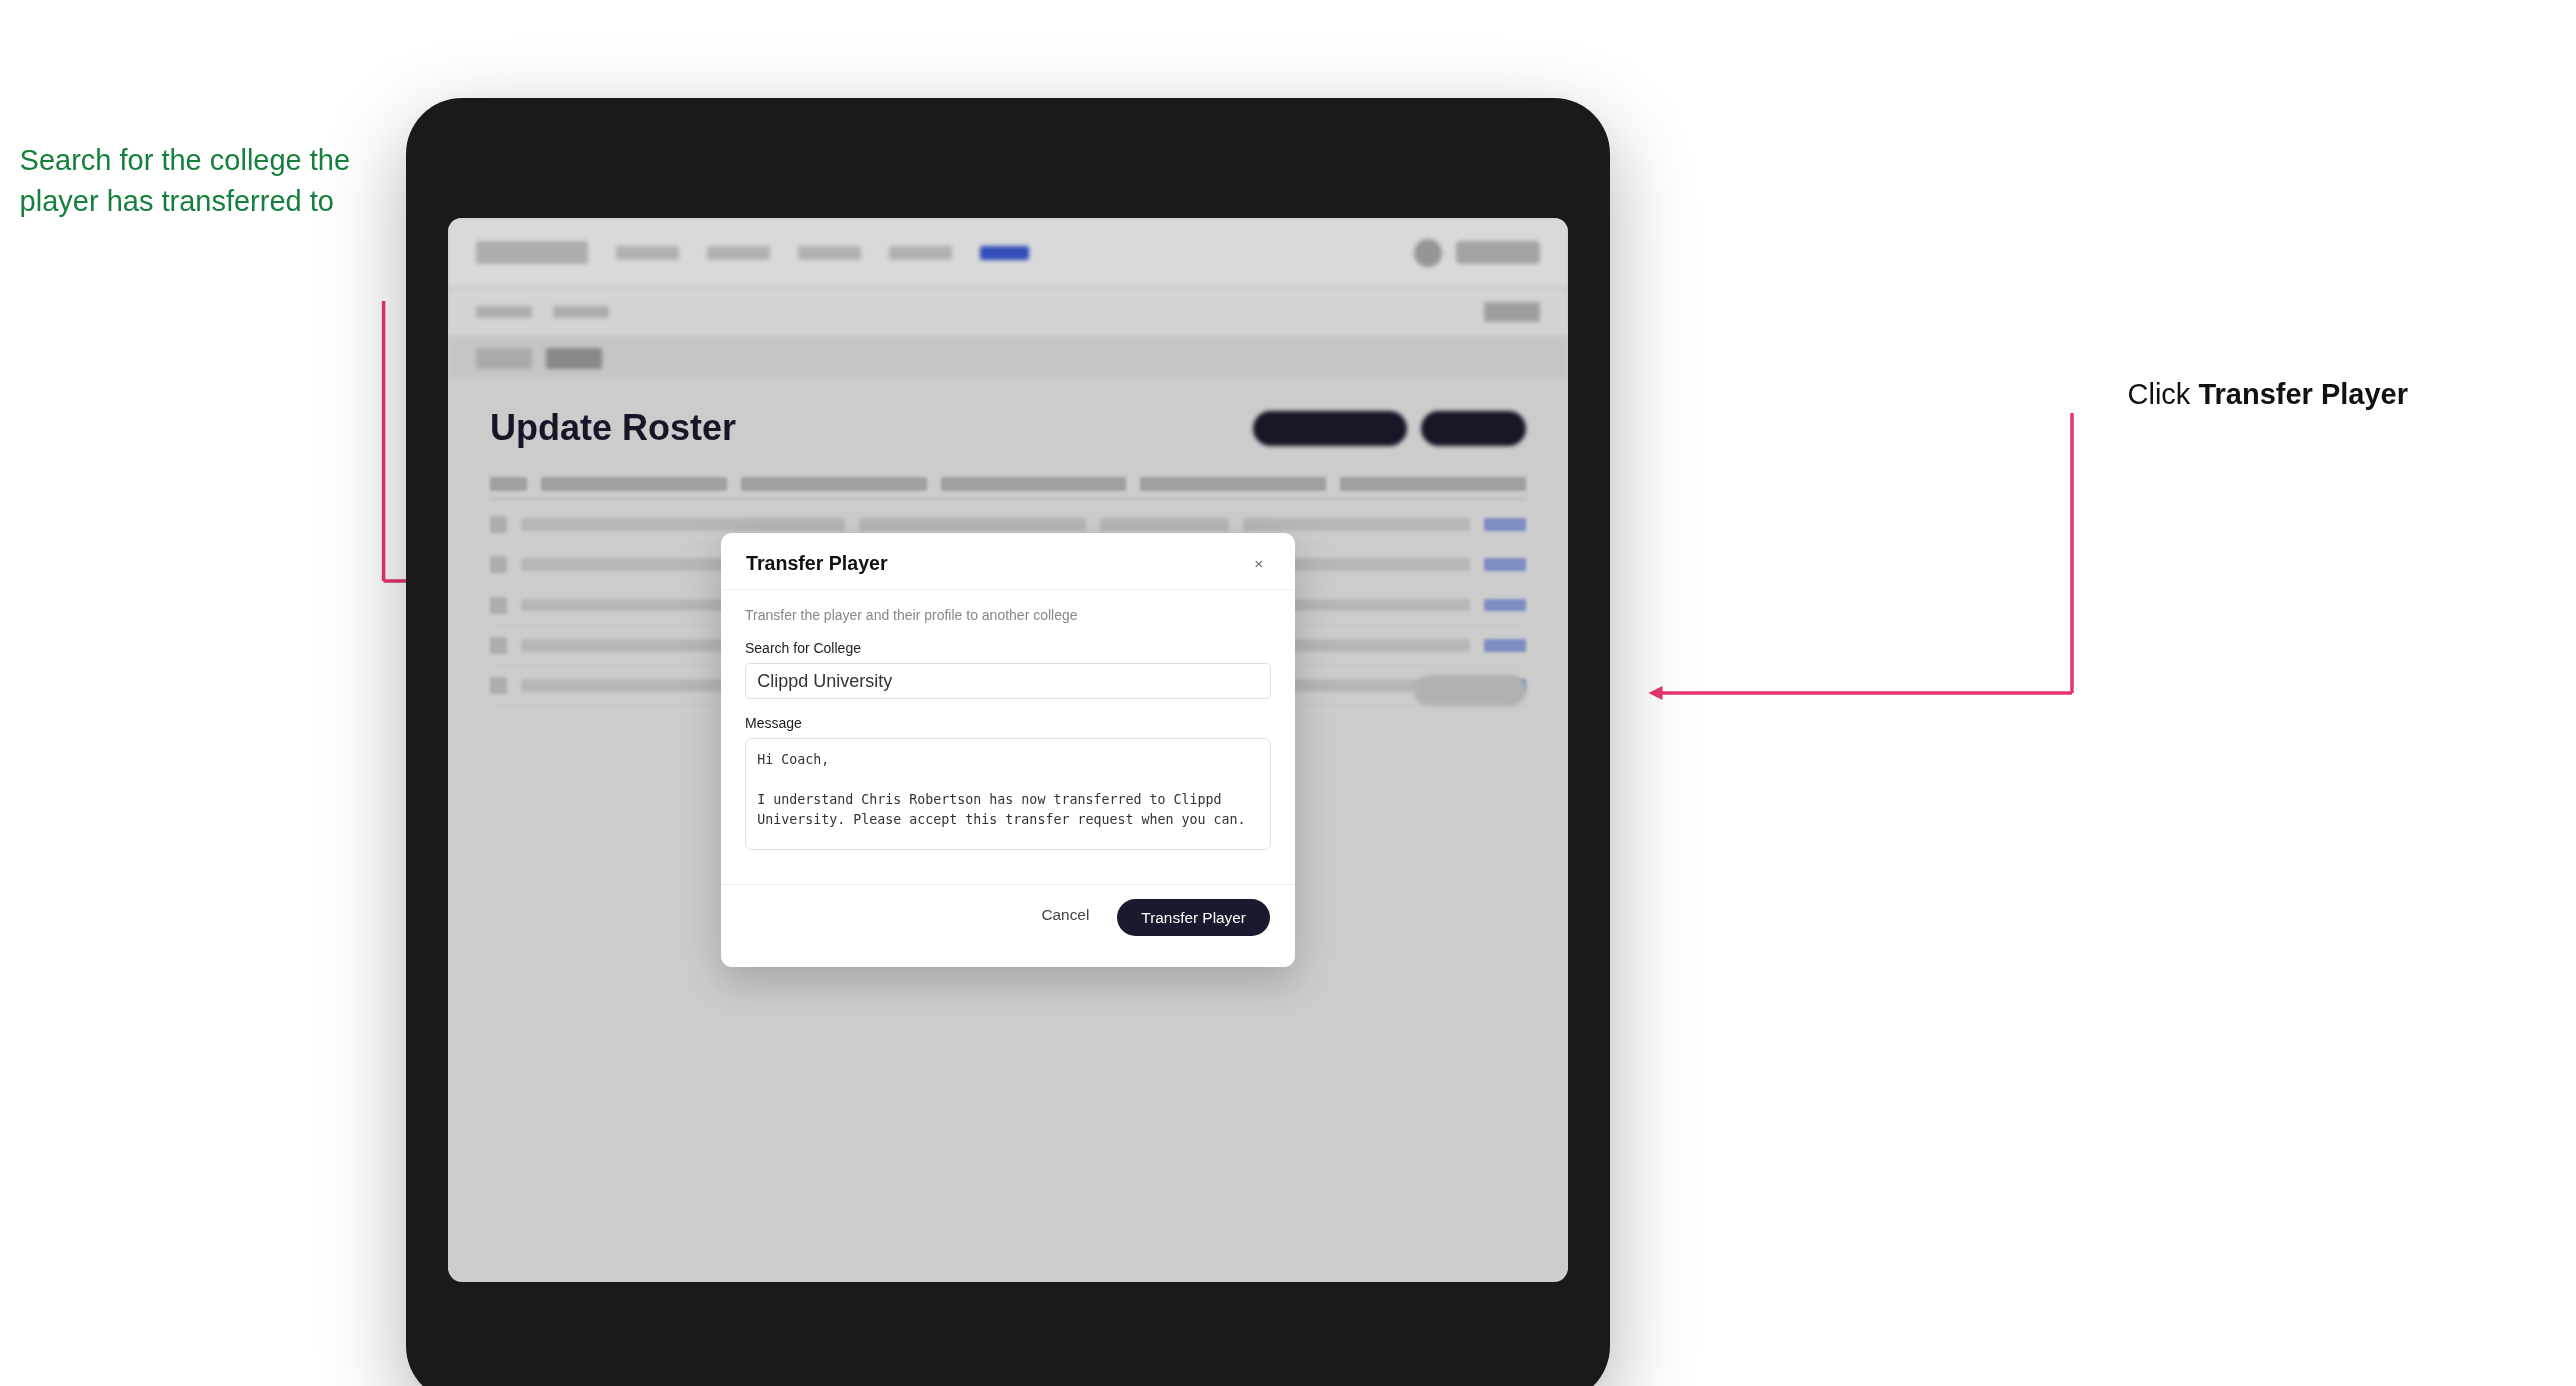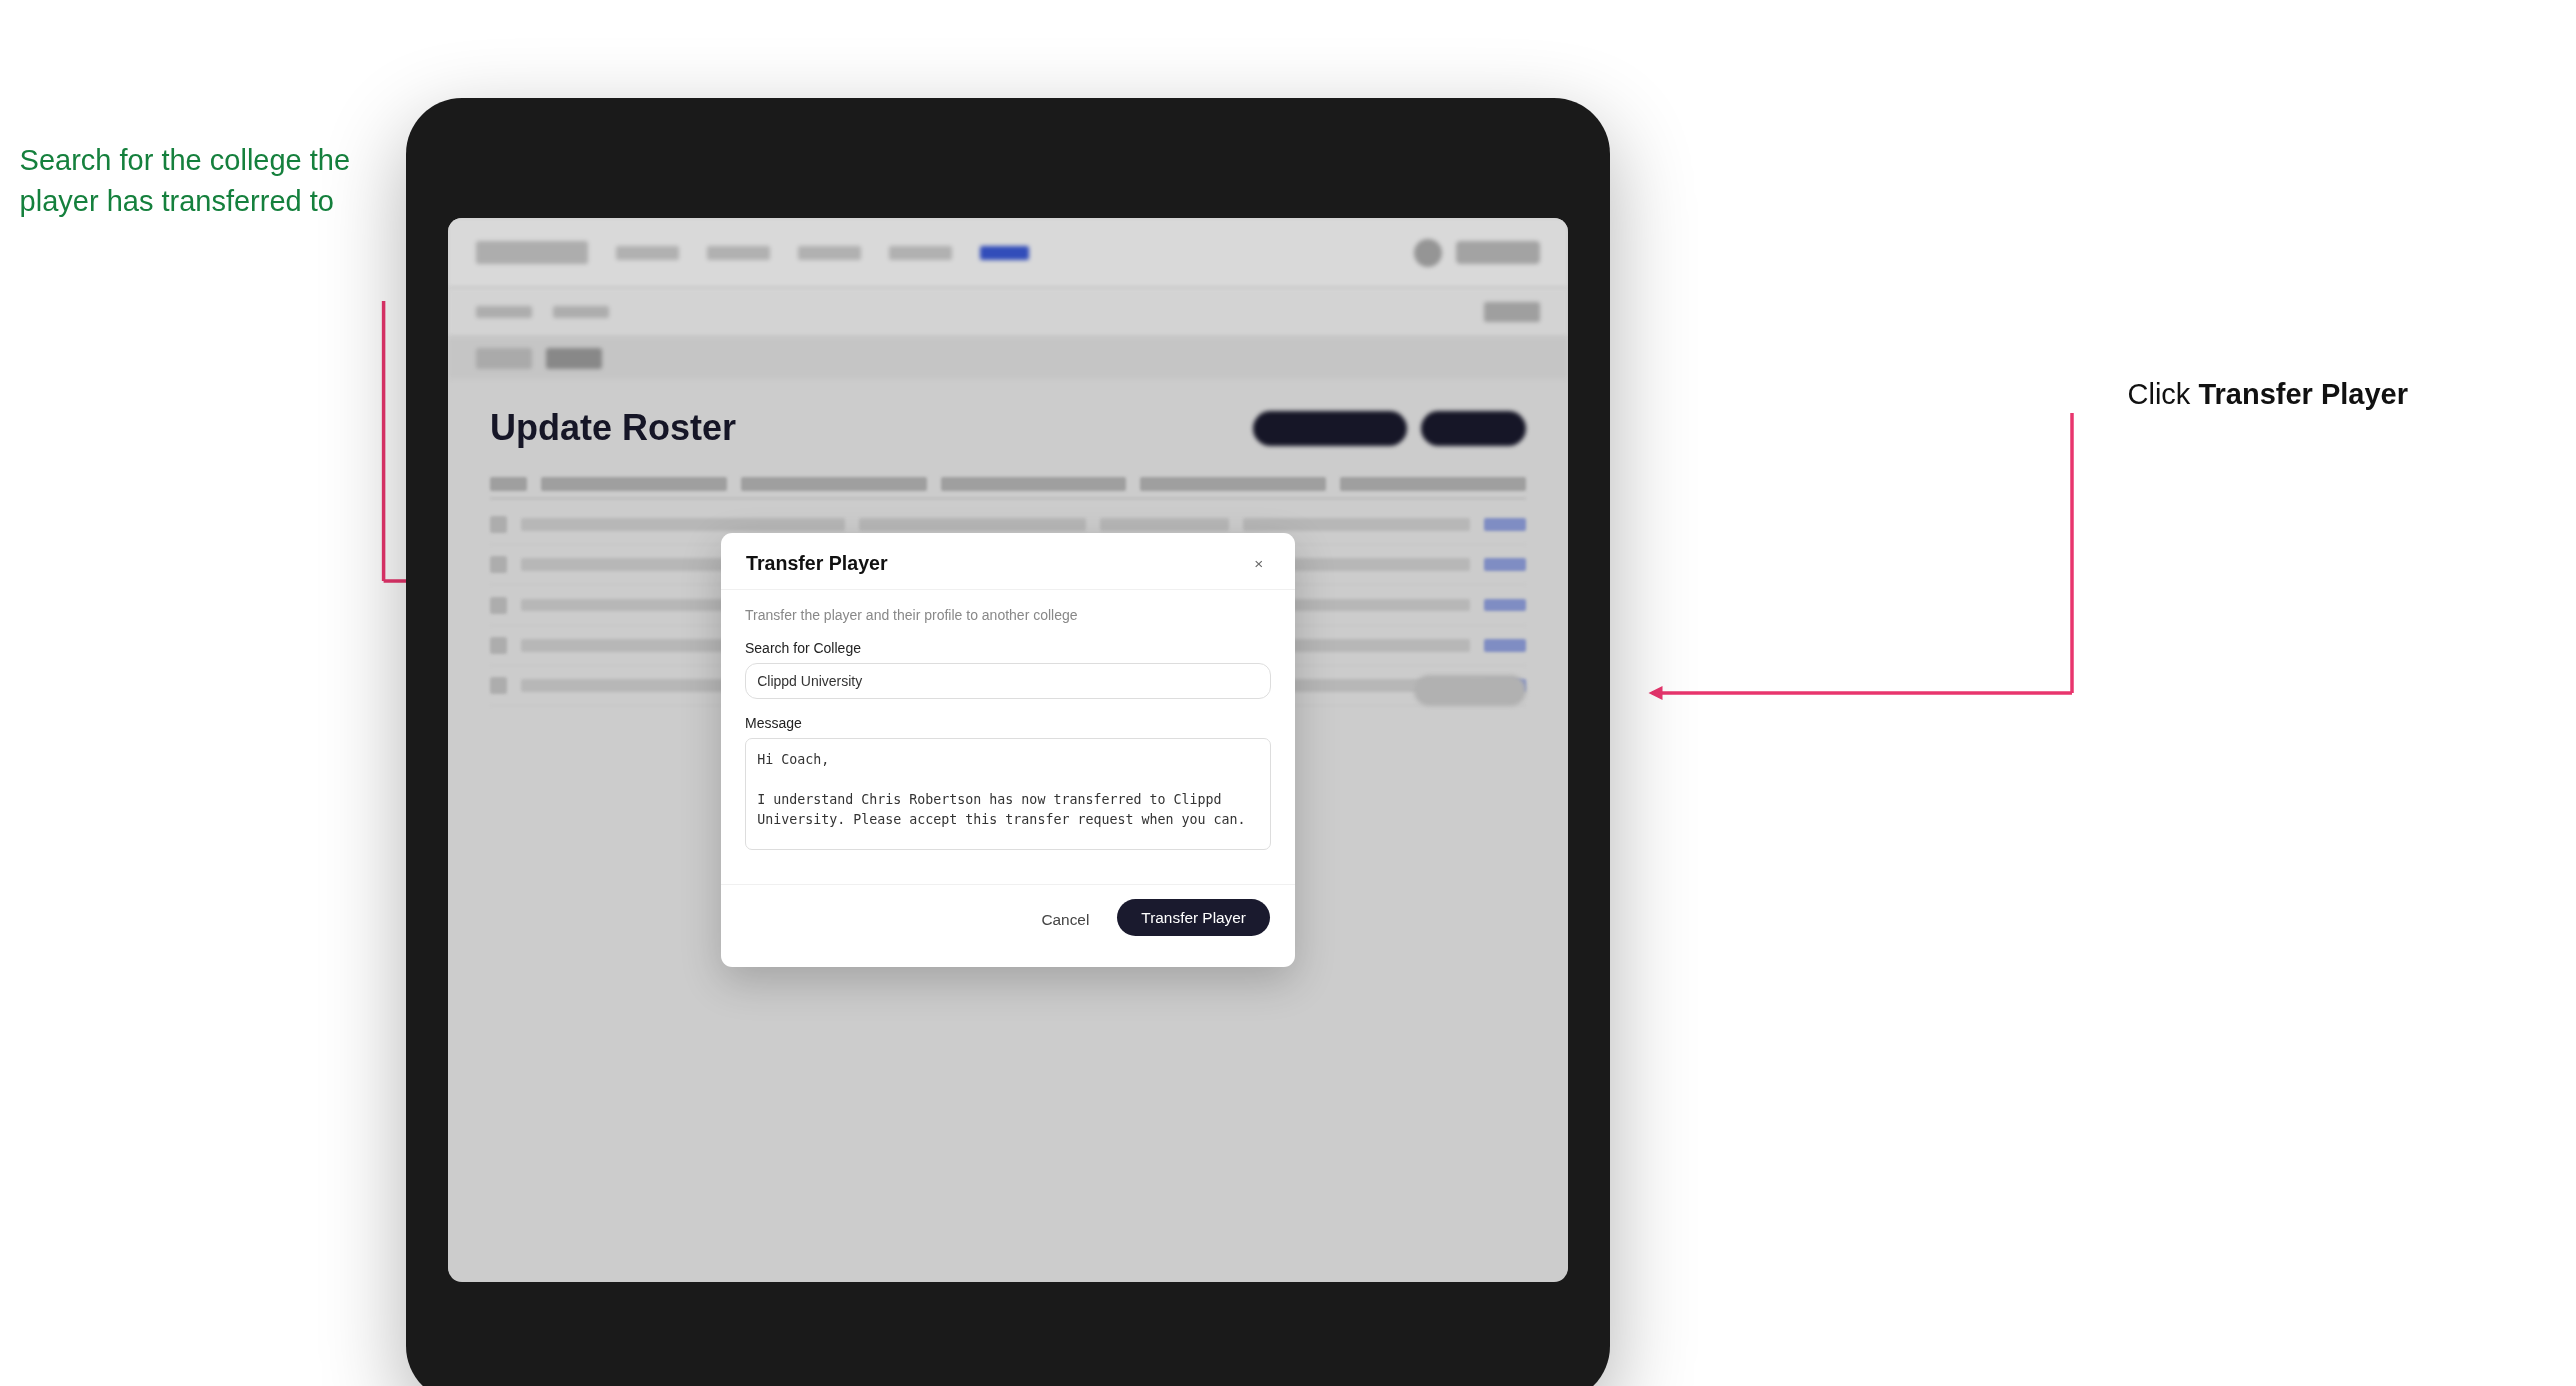--- a/index.html
+++ b/index.html
@@ -332,44 +332,44 @@
       font-size: 14px;
       font-weight: 500;
       color: #222;
       margin-bottom: 7px;
       display: block;
     }
     .form-input {
       width: 100%;
       height: 36px;
       border: 1px solid #ddd;
-      border-radius: 12px;
+      border-radius: 5px;
       padding: 0 11.2px;
-      font-size: 14px;
+      font-size: 18px;
       color: #333;
       background: #fff;
       outline: none;
     }
     .form-textarea {
       width: 100%;
       height: 112px;
       border: 1px solid #ddd;
       border-radius: 7px;
       padding: 11.2px;
       font-size: 13.3px;
       color: #333;
       background: #fff;
       outline: none;
       resize: none;
       line-height: 1.5;
     }
 
     .modal-footer {
       display: flex;
-      align-items: flex-end;
+      align-items: flex-start;
       justify-content: flex-end;
       gap: 14px;
       padding: 14px 25px 31px;
       border-top: 0.7px solid #f0f0f0;
     }
     .btn-cancel {
       background: none;
       border: none;
       font-size: 15.4px;
       color: #444;

